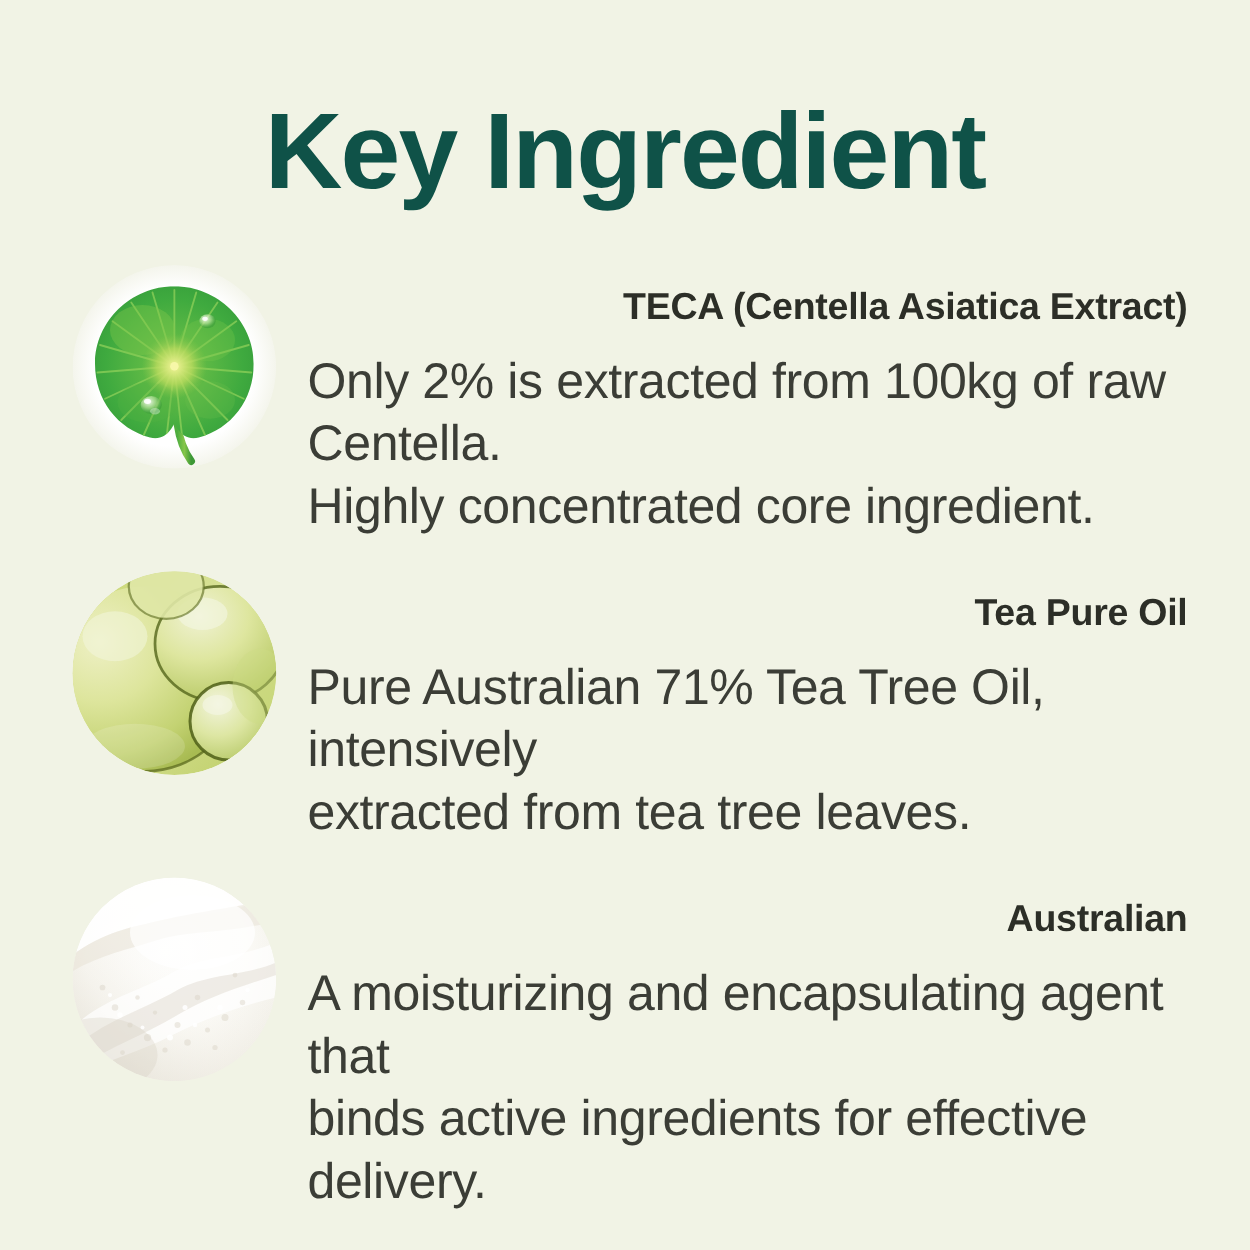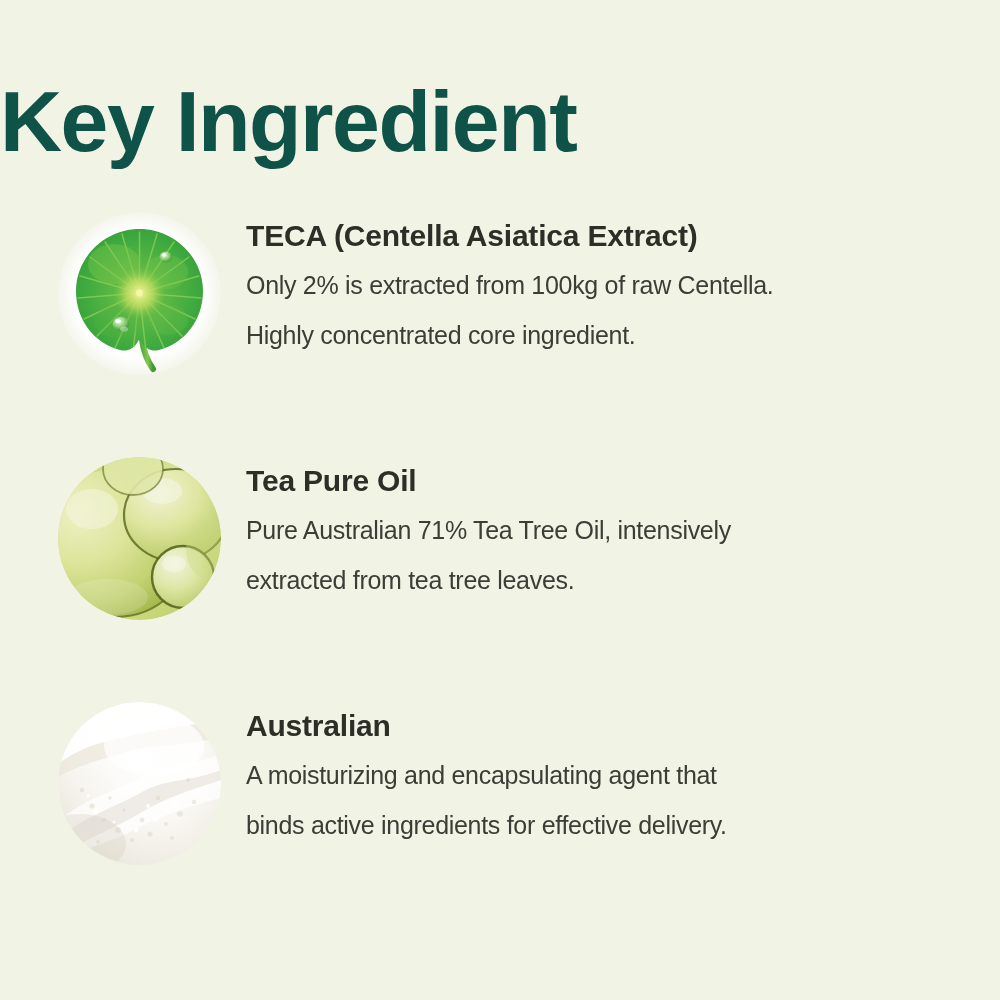--- a/index.html
+++ b/index.html
@@ -19,21 +19,21 @@
     height: 1000px;
     background: #f1f3e5;
   }
 
   
   .page-title {
     position: absolute;
     left: 0;
     top: 18px;
     width: 1000px;
-    text-align: left;
+    text-align: center;
     font-size: 86px;
     font-weight: 700;
     letter-spacing: -1.5px;
     color: #0f5248;
     line-height: 1.05;
     white-space: nowrap;
   }
 
   
   .ingredient-list {
@@ -62,25 +62,26 @@
     left: 246px;
     top: 0;
     right: 40px;
   }
   .ingredient-title {
     font-size: 30px;
     font-weight: 700;
     color: #2c2e27;
     line-height: 44px;
     letter-spacing: -0.2px;
-    margin: 0;
+    margin: 10px;
     padding-top: 8px;
+    text-align: right;
   }
   .ingredient-desc {
-    font-size: 25px;
+    font-size: 40px;
     font-weight: 400;
     color: #3b3d36;
     line-height: 50px;
     letter-spacing: -0.3px;
     margin: 0;
     padding-top: 2px;
     white-space: pre-line;
   }
 </style>
 </head>

